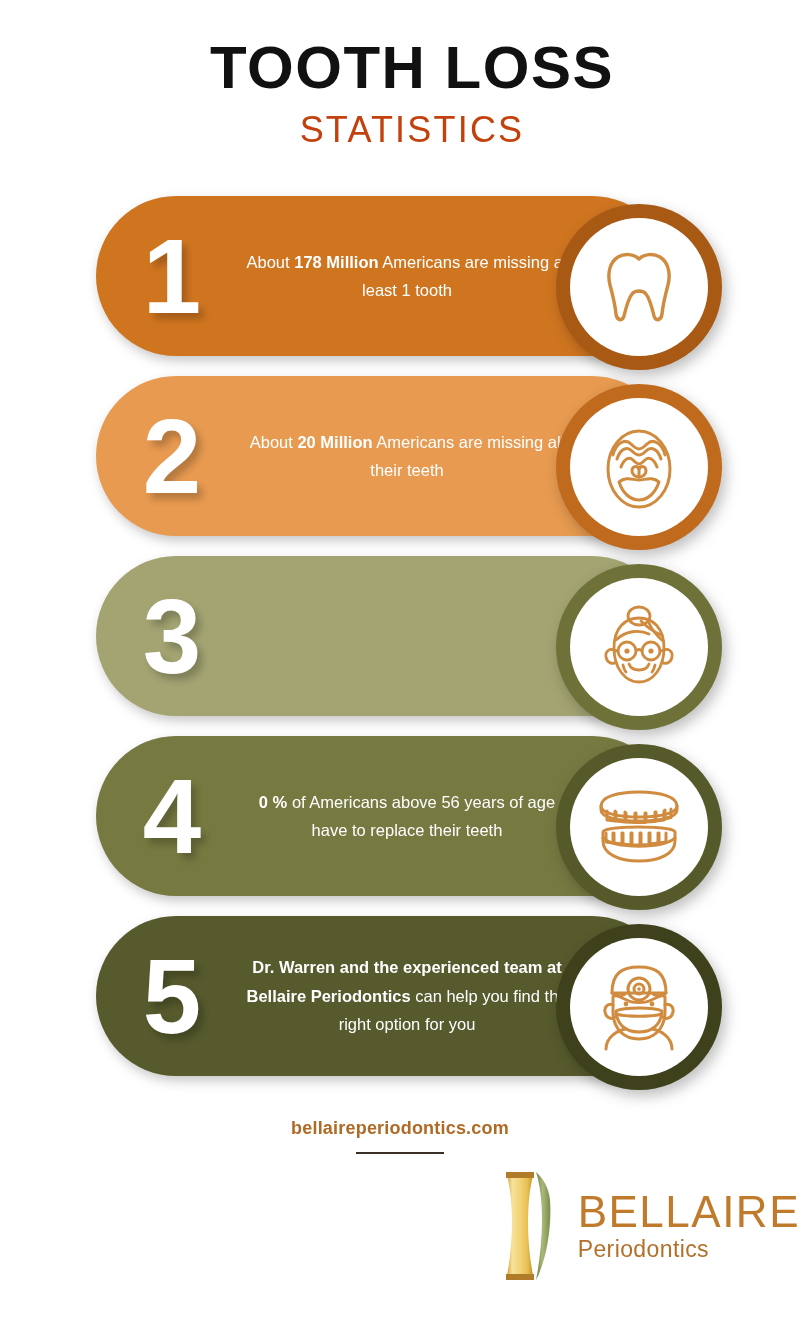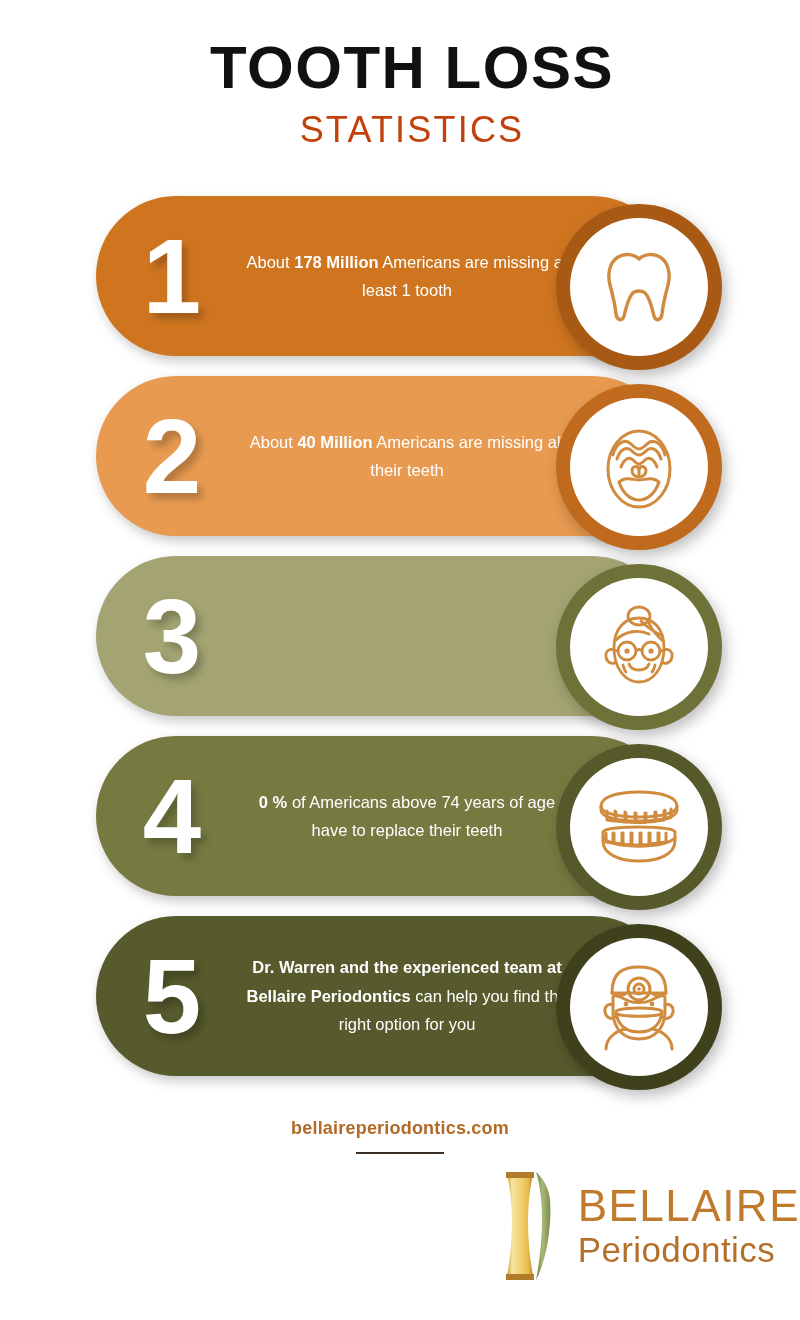--- a/index.html
+++ b/index.html
@@ -154,21 +154,21 @@
   .logo-words { text-align: left; line-height: 1; }
   .logo-bellaire {
     font-size: 44px;
     font-weight: 400;
     letter-spacing: 1.5px;
     color: #c07a2c;
     font-family: "Liberation Sans", sans-serif;
   }
   .logo-perio {
     margin-top: 4px;
-    font-size: 35px;
+    font-size: 23px;
     font-weight: 400;
     letter-spacing: 0.4px;
     color: #b4702a;
     font-family: "Liberation Sans", sans-serif;
   }
 </style>
 </head>
 <body>
 
 <div class="page">
@@ -194,21 +194,21 @@
             <path d="M38 13 C33 8, 24 7, 17 11 C9 16, 6 27, 9 39 C12 50, 14 58, 15 68 C15.6 74, 21 76, 23 70 C25 62, 27 53, 31 48 C34 44, 42 44, 45 48 C49 53, 51 62, 53 70 C55 76, 60.4 74, 61 68 C62 58, 64 50, 67 39 C70 27, 67 16, 59 11 C52 7, 43 8, 38 13 Z" stroke="#d08b3f" stroke-width="3.4" stroke-linejoin="round" stroke-linecap="round"></path>
           </svg>
         </div>
       </div>
     </div>
 
     <div class="row">
       <div class="pill" style="background: rgb(231, 154, 80);">
         <div class="row-number">2</div>
         <div class="row-text">
-          <span>About </span><b>40 Million</b><span> Americans are missing all their teeth</span>
+          <span>About </span><b>20 Million</b><span> Americans are missing all their teeth</span>
         </div>
       </div>
       <div class="badge-wrap">
         <div class="badge-ring" style="background: rgb(192, 106, 29);"></div>
         <div class="badge-inner">
           <svg width="74" height="84" viewBox="0 0 74 84" fill="none">
             <g stroke="#d08b3f" stroke-width="3" stroke-linejoin="round" stroke-linecap="round">
               <ellipse cx="37" cy="44" rx="31" ry="38"></ellipse>
               <path d="M11 30 C14 18, 23 13, 29 19 C32 22, 34 24, 37 24 C40 24, 42 22, 45 19 C51 13, 60 18, 63 30"></path>
               <path d="M15 34 C18 24, 25 21, 30 26 C33 29, 35 30, 37 30 C39 30, 41 29, 44 26 C49 21, 56 24, 59 34"></path>
@@ -251,21 +251,21 @@
             </g>
           </svg>
         </div>
       </div>
     </div>
 
     <div class="row">
       <div class="pill" style="background: rgb(118, 122, 65);">
         <div class="row-number">4</div>
         <div class="row-text">
-          <span></span><b>0 %</b><span> of Americans above 74 years of age have to replace their teeth</span>
+          <span></span><b>0 %</b><span> of Americans above 56 years of age have to replace their teeth</span>
         </div>
       </div>
       <div class="badge-wrap">
         <div class="badge-ring" style="background: rgb(86, 90, 42);"></div>
         <div class="badge-inner">
           <svg width="88" height="76" viewBox="0 0 88 76" fill="none">
             <g stroke="#d08b3f" stroke-width="3" stroke-linejoin="round" stroke-linecap="round">
               <path d="M6 17 C6 8, 22 3, 44 3 C66 3, 82 8, 82 17 L82 21 C82 28, 66 32, 44 32 C22 32, 6 28, 6 21 Z"></path>
               <path d="M6 17 C6 24, 22 28, 44 28 C66 28, 82 24, 82 17"></path>
               <path d="M12 22 L12 31 L20 32 L20 22"></path>

